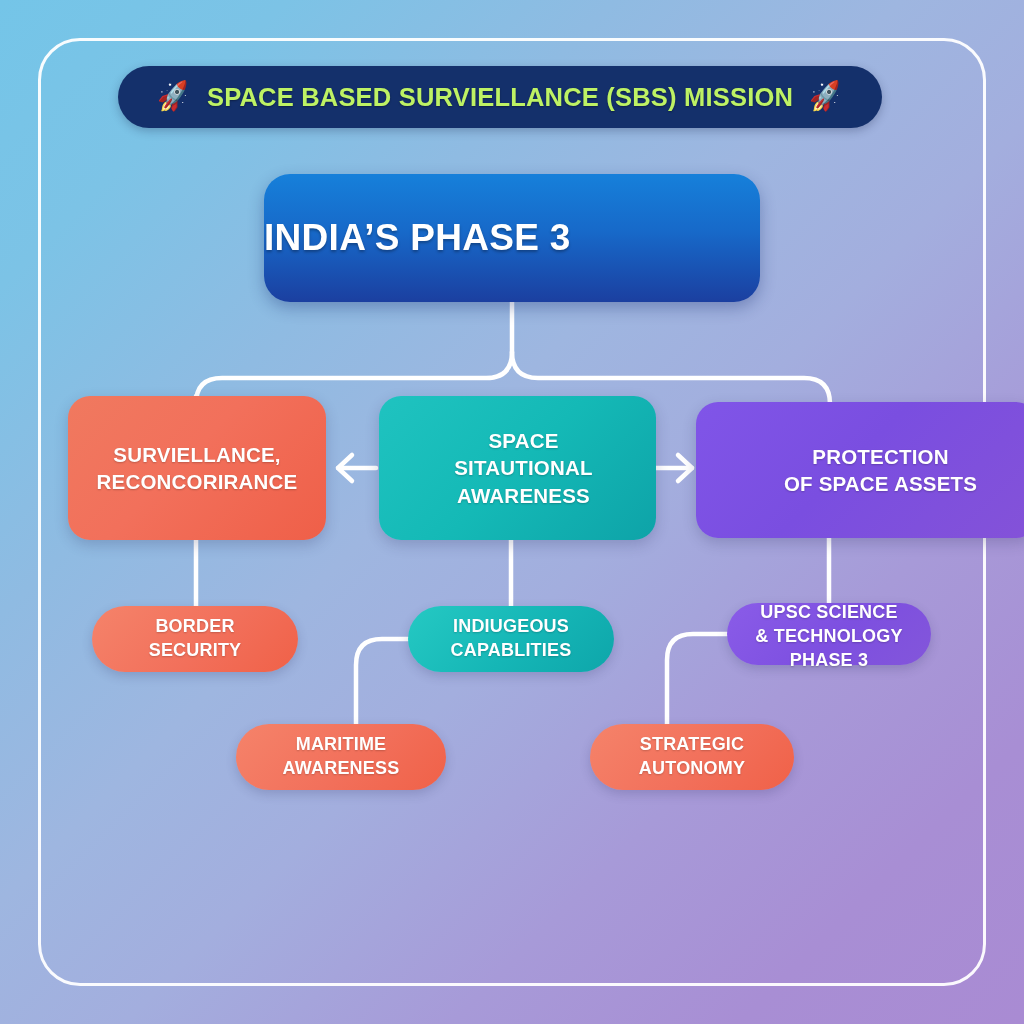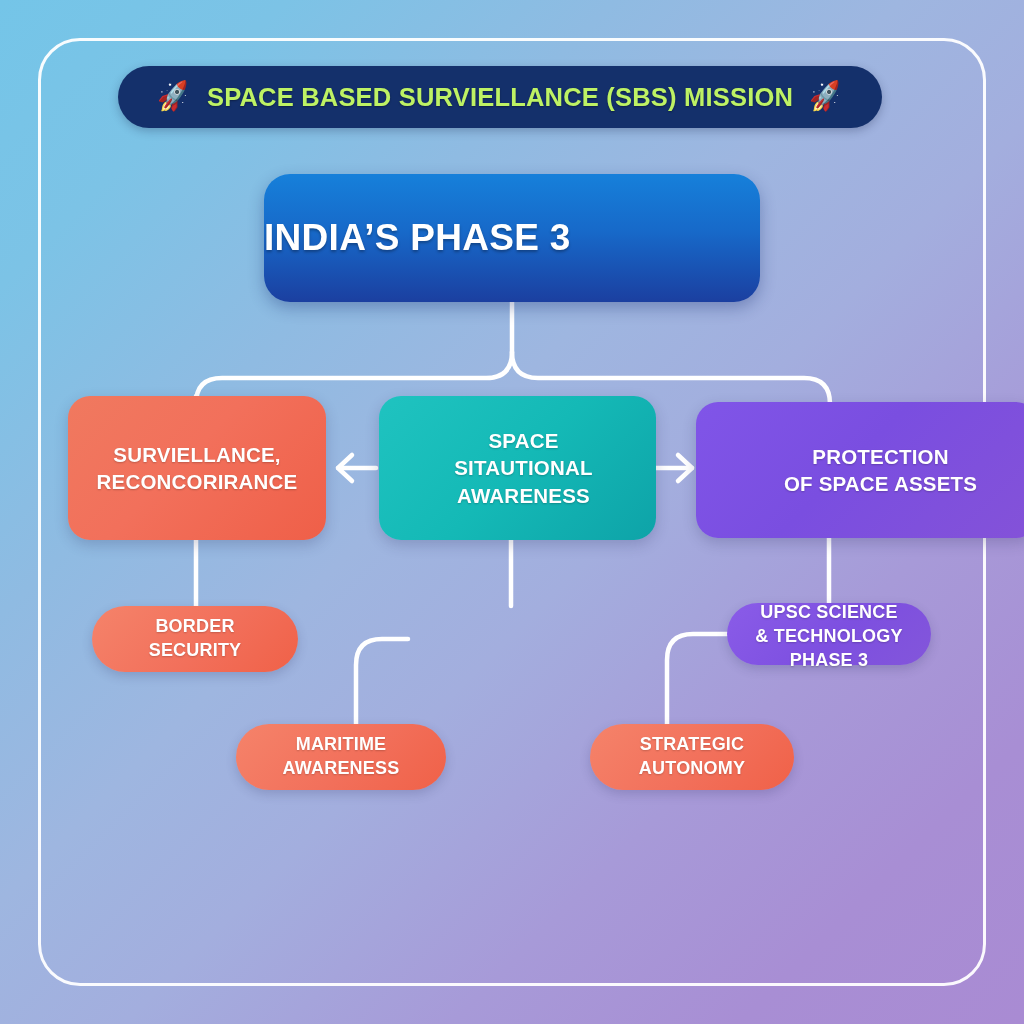--- a/index.html
+++ b/index.html
@@ -230,20 +230,24 @@
   </div>
   <div class="pillar p-right">
     <div class="pillar-label">PROTECTION
 OF SPACE ASSETS</div>
   </div>
 
   <div class="leaf orange l-border">
     <div class="leaf-label">BORDER
 SECURITY</div>
   </div>
+  <div class="leaf teal l-indig">
+    <div class="leaf-label">INDIUGEOUS
+CAPABLITIES</div>
+  </div>
   <div class="leaf purple l-upsc">
     <div class="leaf-label">UPSC SCIENCE
 &amp; TECHNOLOGY
 PHASE 3</div>
   </div>
   <div class="leaf orange l-maritime">
     <div class="leaf-label">MARITIME
 AWARENESS</div>
   </div>
   <div class="leaf orange l-strategic">

